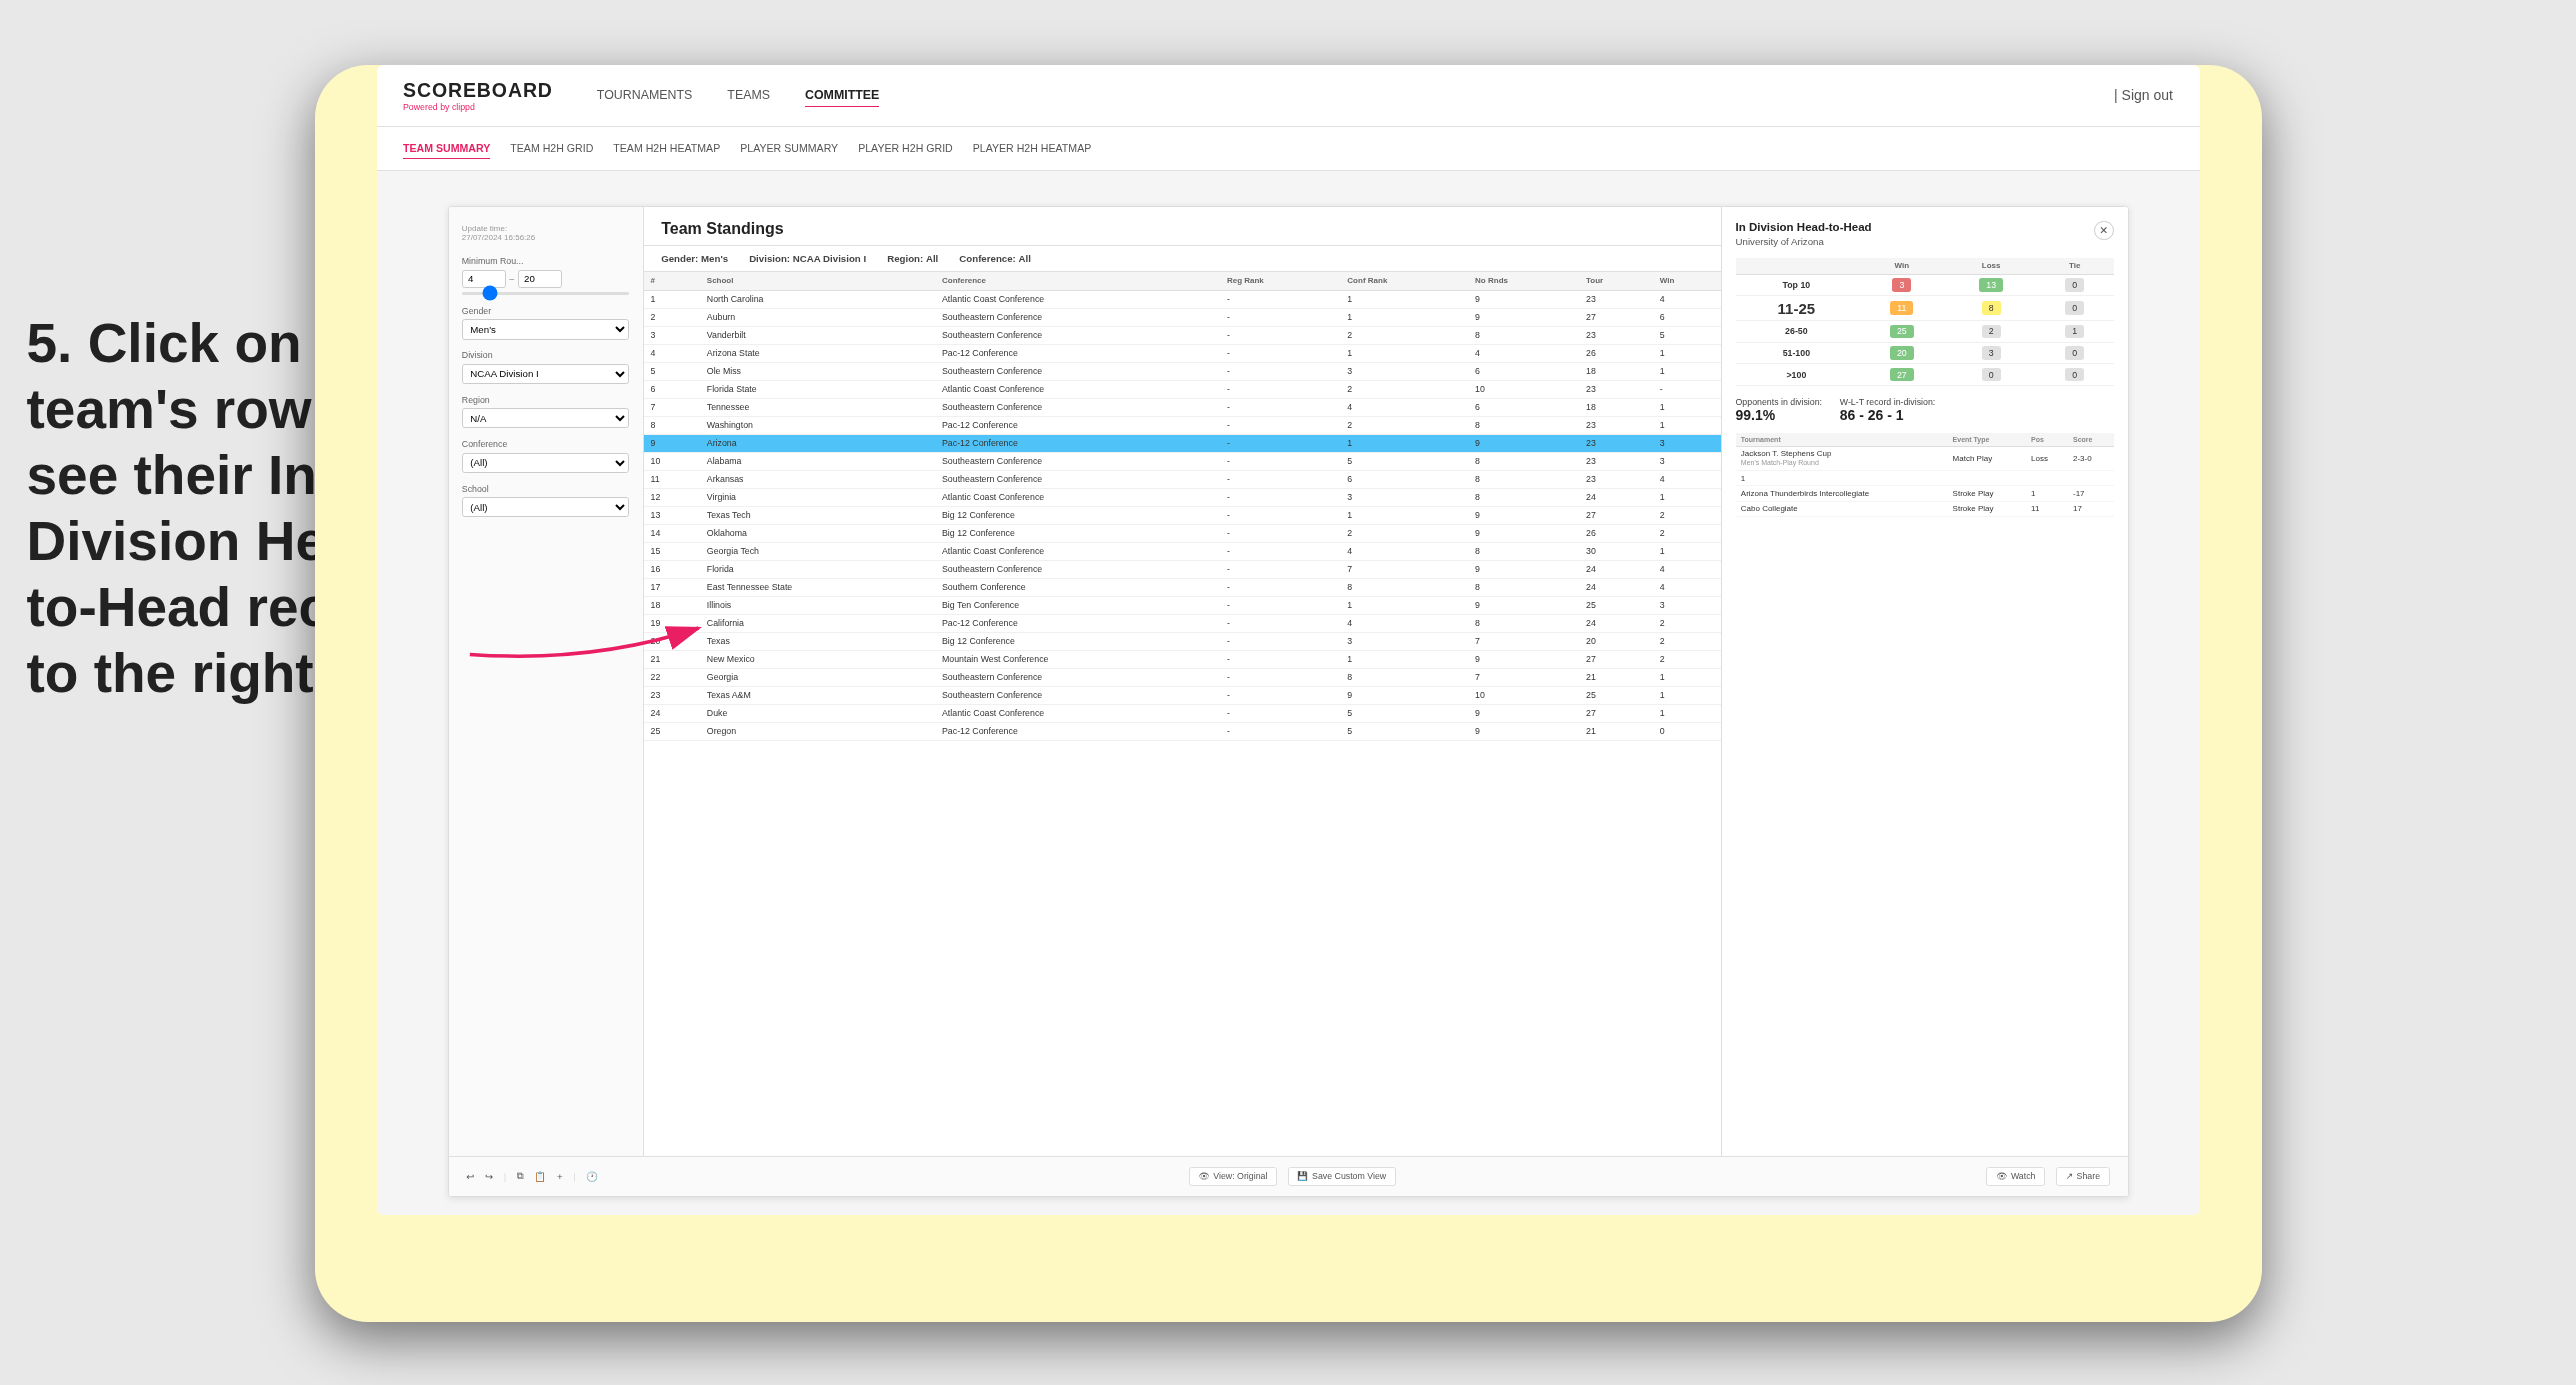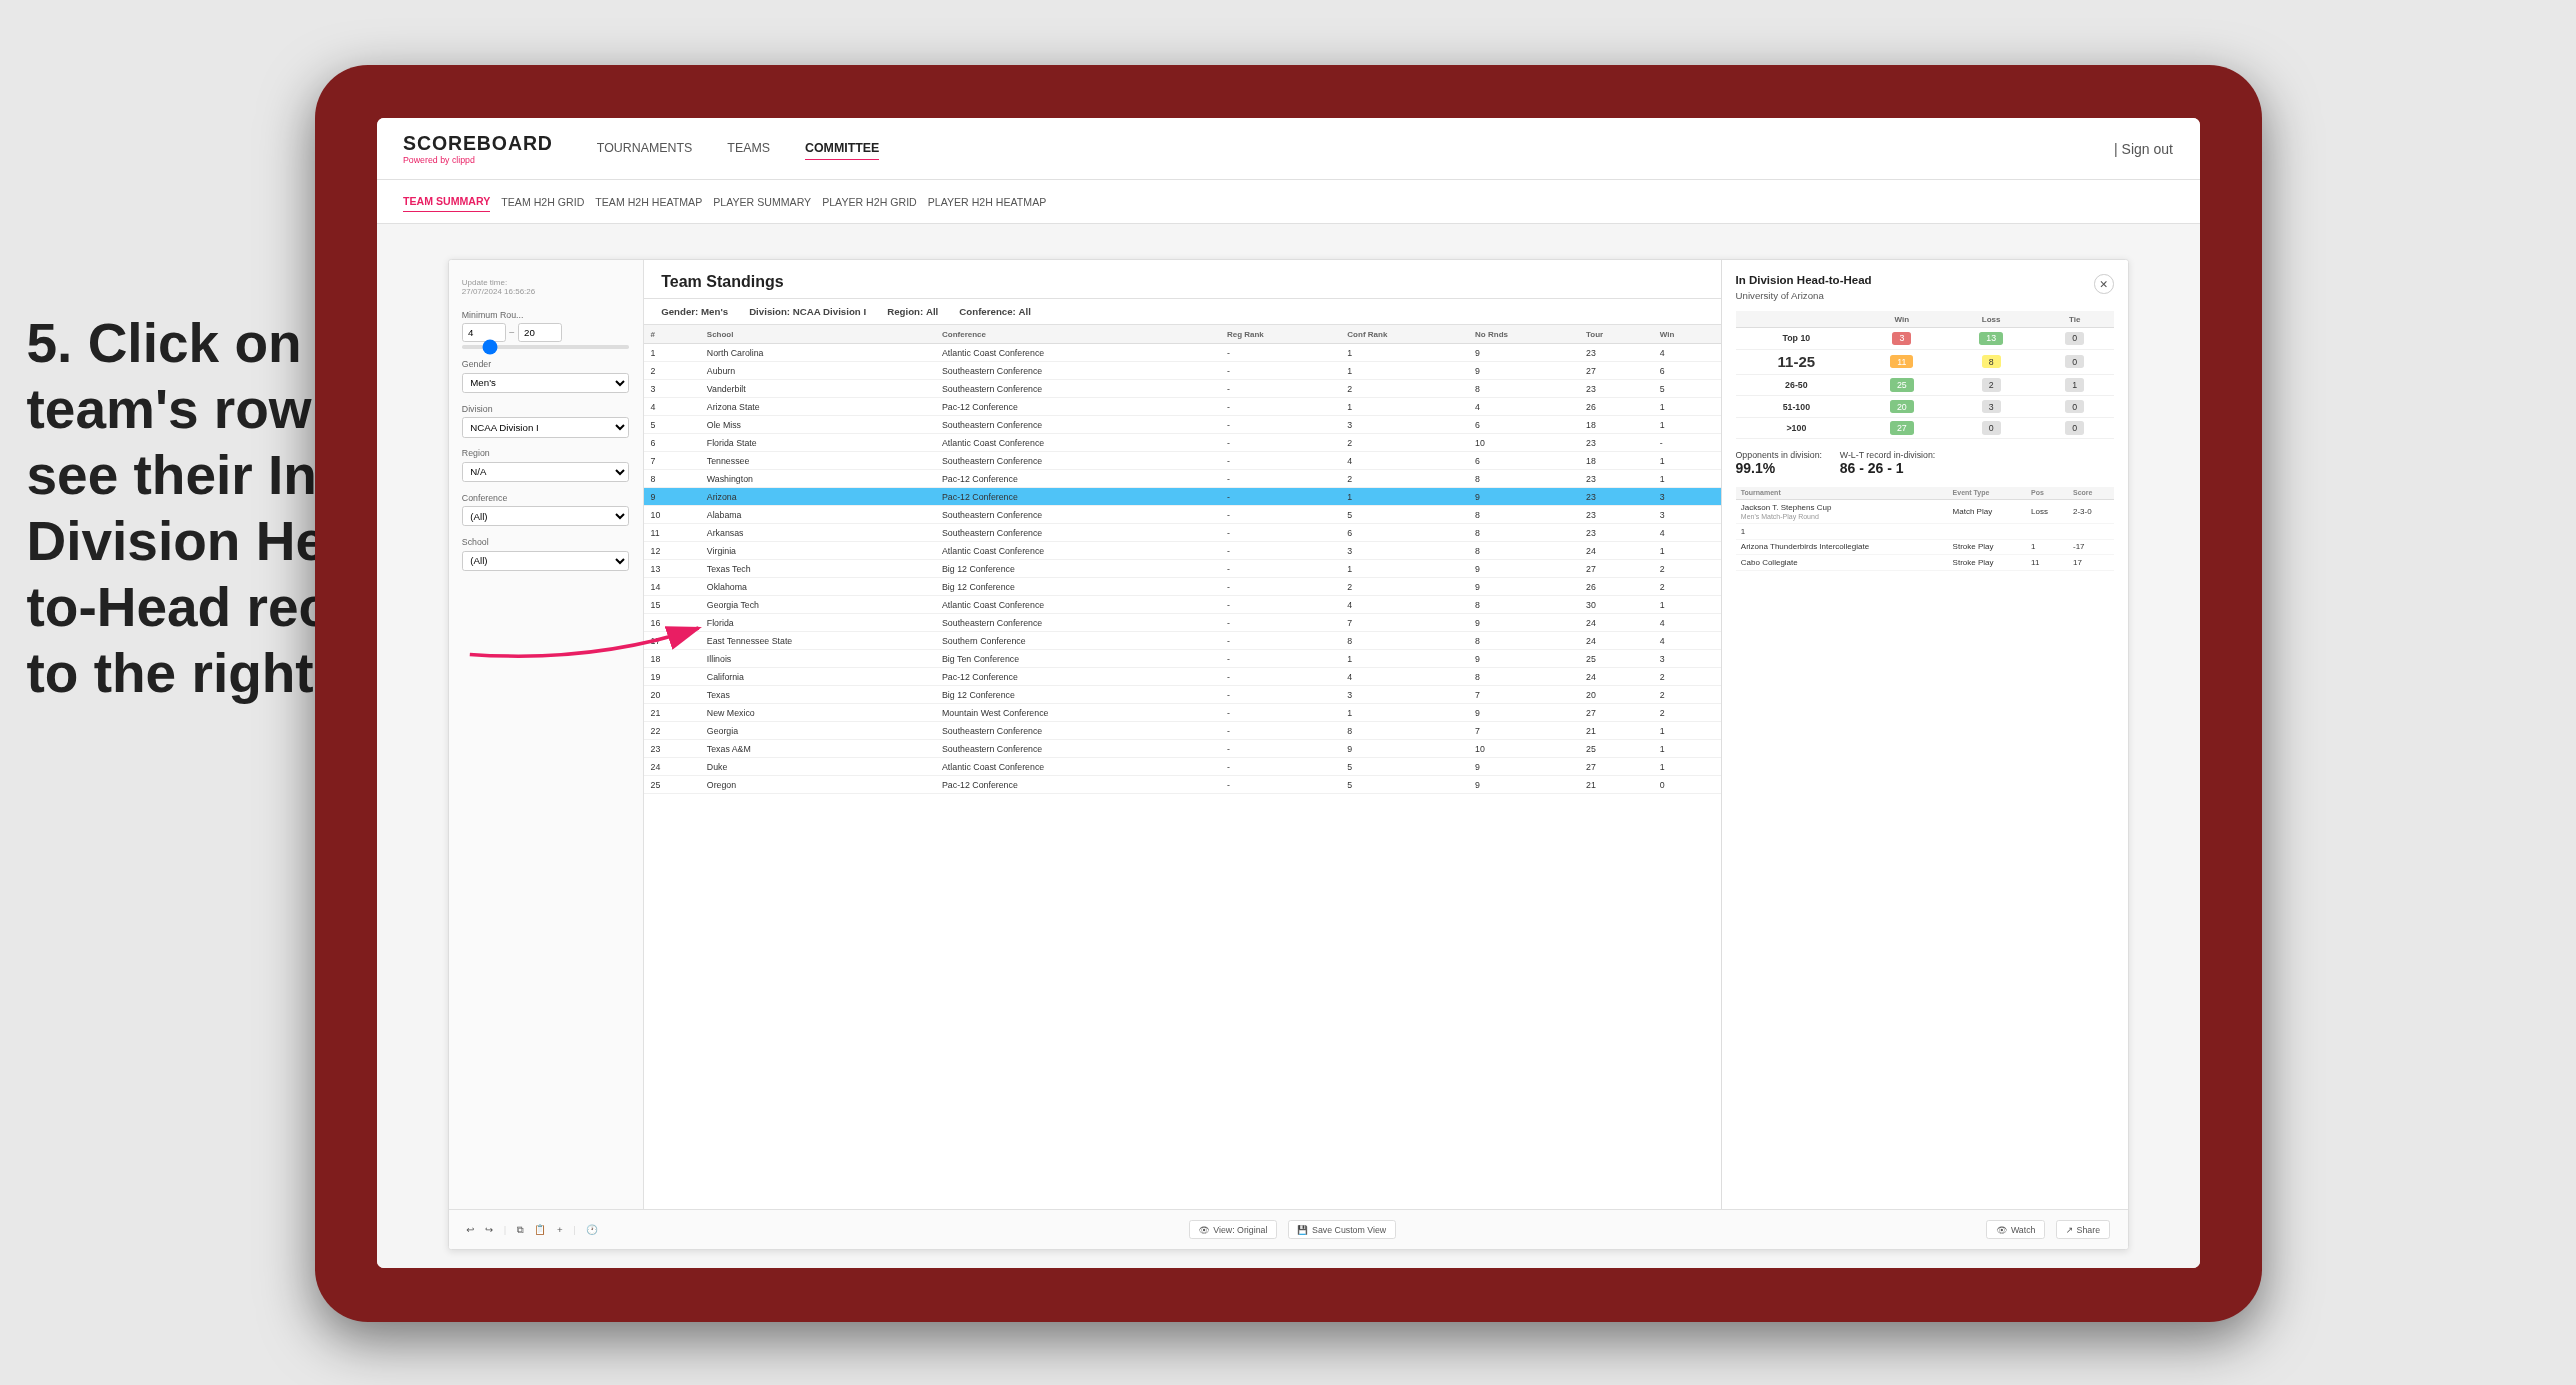--- a/index.html
+++ b/index.html
@@ -11,24 +11,23 @@
       display: flex;
       align-items: center;
       justify-content: center;
       position: relative;
     }
 
     
     .tablet-shell {
       width: 1947px;
       height: 1257px;
-      background: #7f1d1d;
+      background: #fef9c3;
       border-radius: 53px;
       display: flex;
-      align-items: center;
       justify-content: center;
       position: relative;
       box-shadow: 0 17.7px 53px rgba(0,0,0,0.5);
     }
 
     .tablet-screen {
       width: 1823px;
       height: 1150px;
       background: #fff;
       border-radius: 7px;
@@ -95,21 +94,21 @@
       color: #555;
       cursor: pointer;
     }
 
     
     .sub-nav {
       background: #fff;
       border-bottom: 1.8px solid #e0e0e0;
       padding: 0 26.5px;
       display: flex;
-      gap: 11px;
+      gap: 20px;
       height: 44px;
       align-items: center;
       flex-shrink: 0;
     }
 
     .sub-nav-item {
       font-size: 10.6px;
       color: #555;
       cursor: pointer;
       padding: 4.4px 0;

